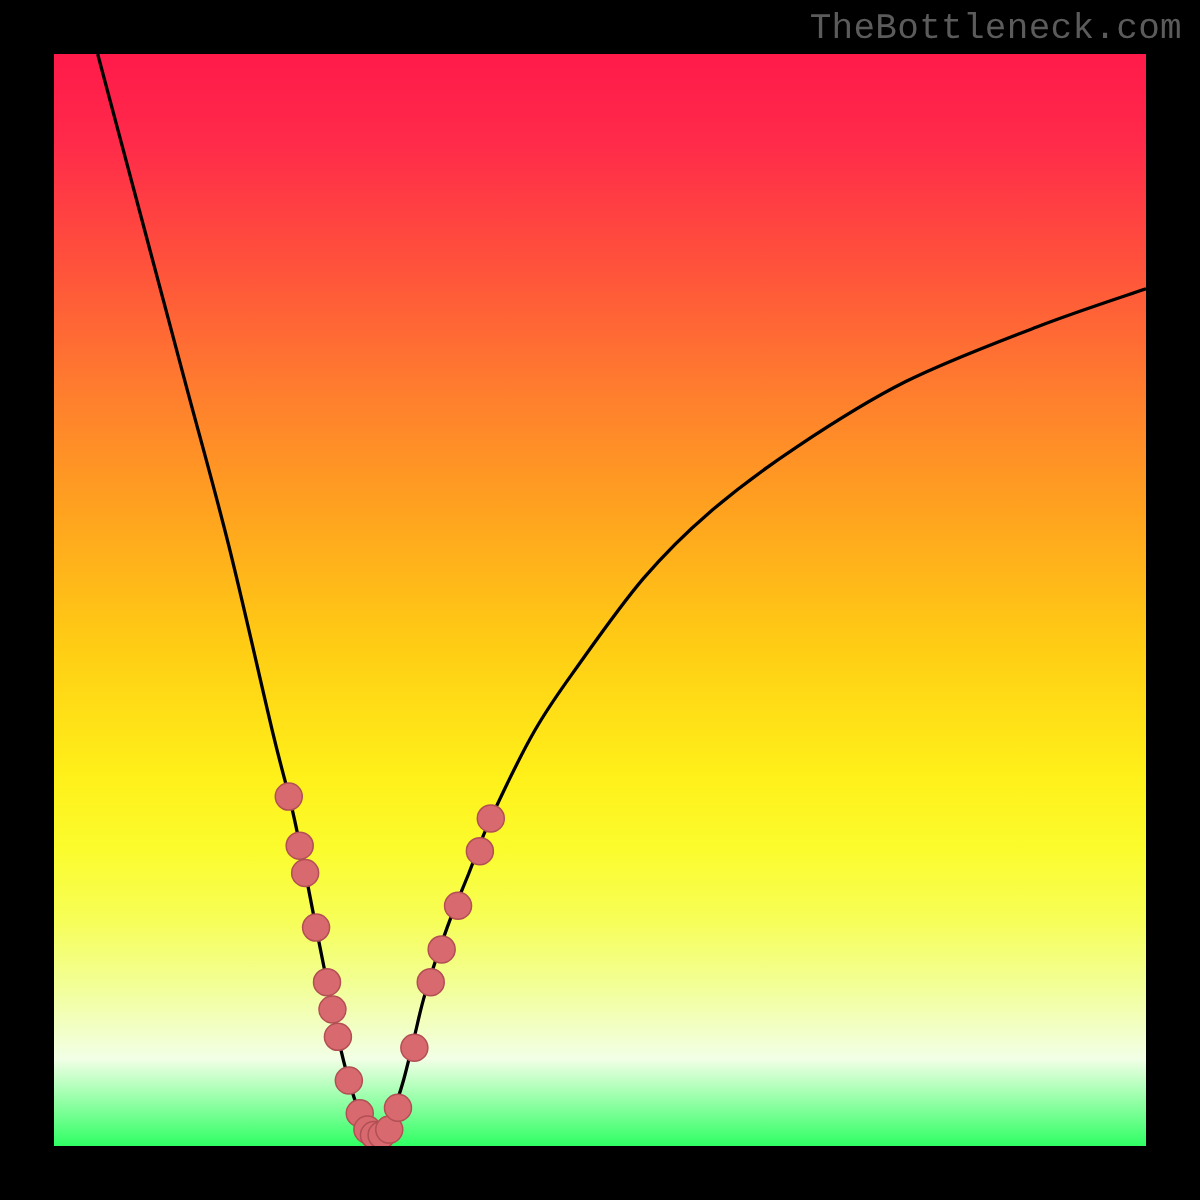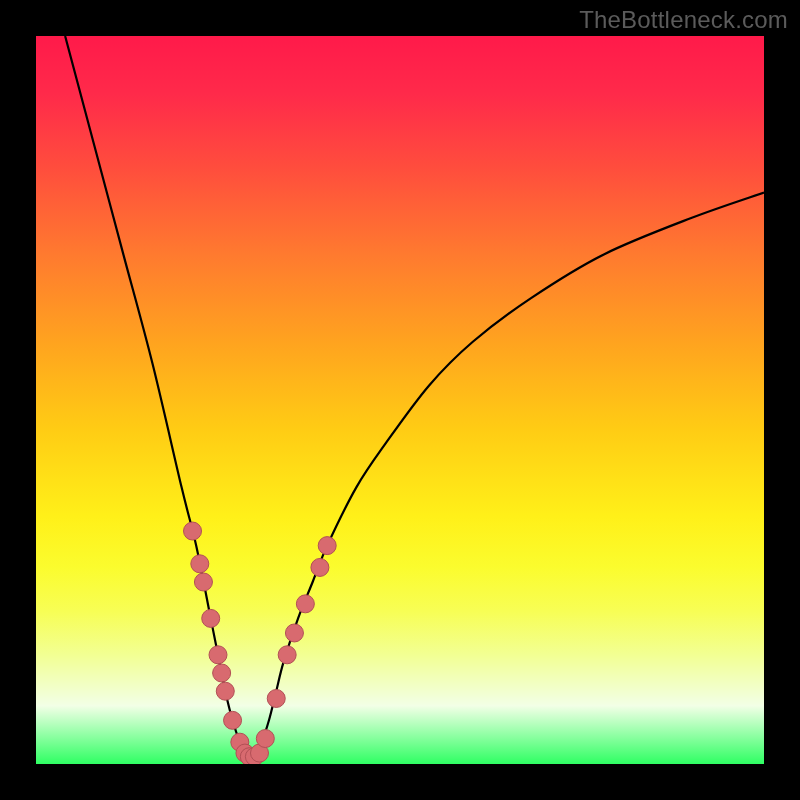--- a/index.html
+++ b/index.html
@@ -11,20 +11,21 @@
     overflow: hidden;
     font-family: Arial, Helvetica, sans-serif;
   }
   .frame {
     position: absolute;
     top: 0;
     left: 0;
     width: 800px;
     height: 800px;
     background: #000;
+    font-family: Liberation Mono, monospace;
   }
   .plot-area {
     position: absolute;
     top: 36px;
     left: 36px;
     width: 728px;
     height: 728px;
     overflow: hidden;
   }
   .gradient {

